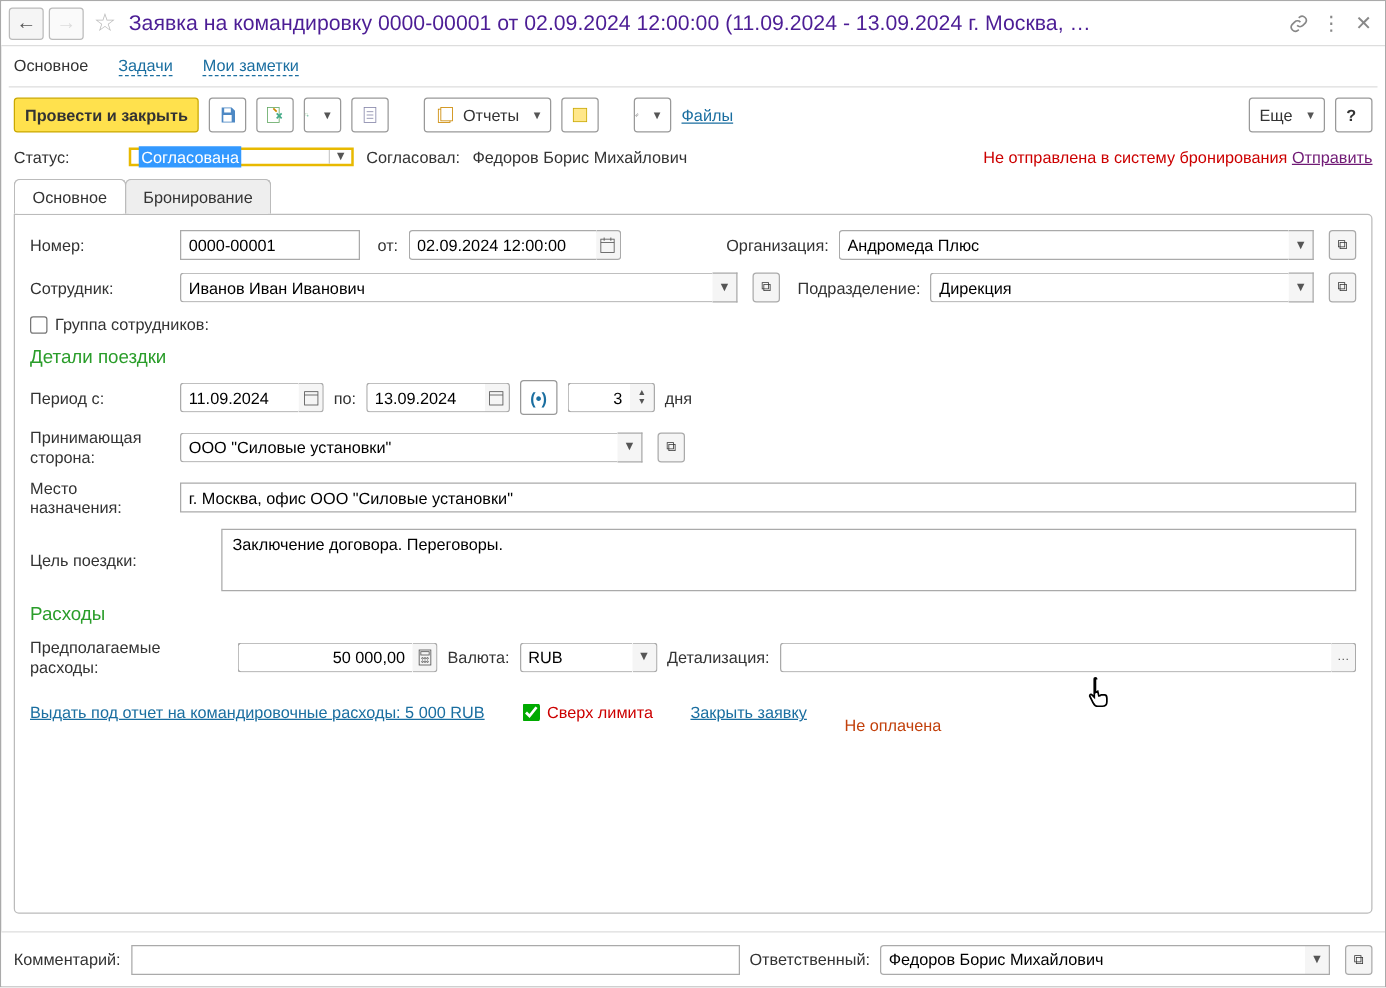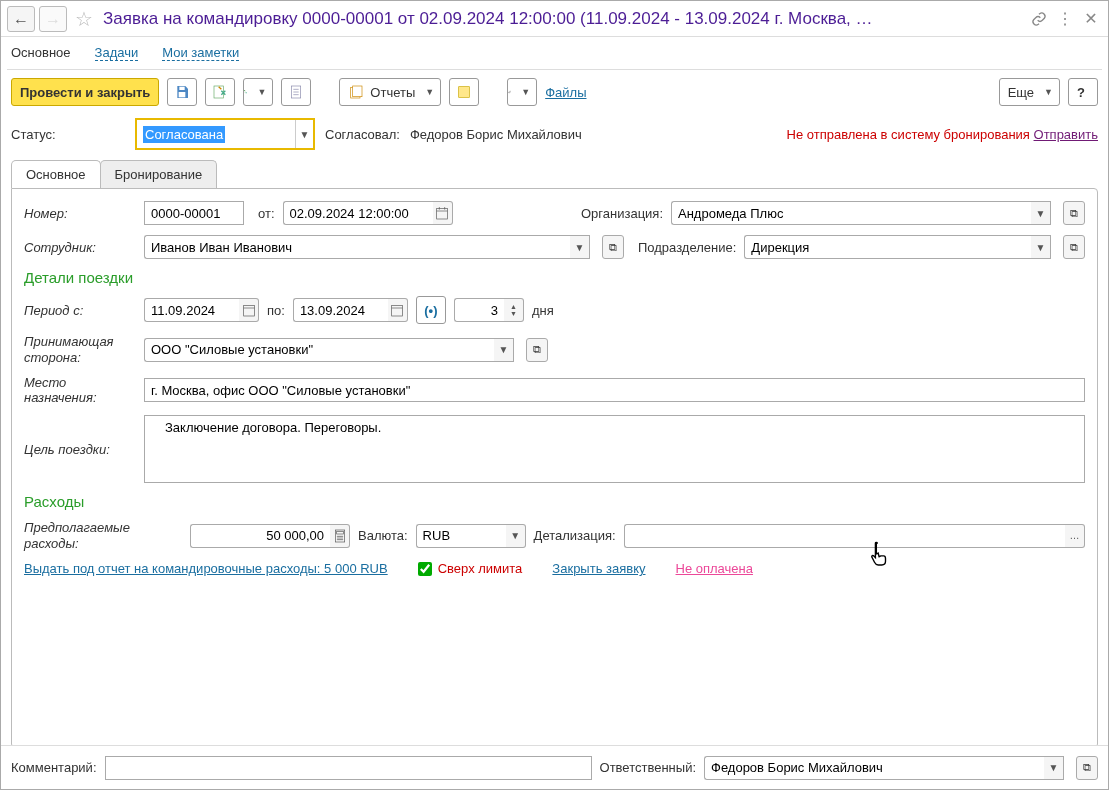--- a/index.html
+++ b/index.html
@@ -28,51 +28,51 @@
   .btn.icon-only { padding: 0; width: 30px; justify-content:center; }
   .btn.dd { padding-right: 2px; }
   .dd-car { font-size:9px; color:#555; padding:0 4px; }
   .link { color:#1a6ea0; text-decoration: underline; cursor:pointer; }
   .toolbar .spacer { flex:1; }
   .btn.help { width:30px; font-weight:bold; }
 
   
   .status-row { display:flex; align-items:center; padding: 4px 10px 10px; gap: 10px; }
   .status-row .lbl { width: 82px; }
-  .status-field { width: 180px; height: 32px; border: 2px solid #e8b900; display:flex; align-items:center;margin-left:32px; }
+  .status-field { width: 180px; height: 15px; border: 2px solid #e8b900; display:flex; align-items:center; }
   .status-field .val { flex:1; padding: 2px 6px; }
   .status-field .val span { background:#3399ff; color:#fff; padding: 1px 2px; }
   .status-field .car { width:18px; text-align:center; font-size:10px; color:#555; border-left:1px solid #ccc; height:100%; display:flex;align-items:center;justify-content:center; cursor:pointer; }
   .red-note { margin-left:auto; color:#c00; }
 
   
   .tabs { display:flex; margin: 0 10px; }
   .tab { padding: 6px 14px; border:1px solid #bbb; border-bottom:none; background:#eee; cursor:pointer; border-radius: 5px 5px 0 0; margin-right:-1px; font-size:13px; }
   .tab.active { background:#fff; position:relative; z-index:2; }
   .tabpanel { border:1px solid #bbb; margin: 0 10px; padding: 12px; border-radius: 0 4px 4px 4px; height: 560px; }
 
   
   .row { display:flex; align-items:center; margin-bottom: 10px; gap: 8px; }
-  .row .lbl { width: 112px; flex-shrink:0;font-style:italic; }
+  .row .lbl { width: 112px; flex-shrink:0; }
   .row .lbl.wide { width: 158px; line-height: 1.2; }
   .input { height: 24px; border:1px solid #aaa; background:#fff; display:flex; align-items:center; padding: 0 6px; font-size:13px; }
   .input input, .input textarea { border:none; outline:none; width:100%; font-size:13px; background:transparent; }
   .fld-combo { display:flex; }
   .fld-combo .input { border-right:none; border-radius:3px 0 0 3px; }
   .mini-btn { width:20px; height:24px; border:1px solid #aaa; border-left:none; background:#f5f5f5; display:flex;align-items:center;justify-content:center; cursor:pointer; font-size:10px; color:#555; }
   .mini-btn.last { border-radius: 0 3px 3px 0; }
   .open-btn { margin-left:4px; width:22px; height:24px; border:1px solid #aaa; border-radius:3px; background:#f5f5f5; display:flex;align-items:center;justify-content:center; cursor:pointer; font-size:11px; }
   .section-title { color:#2a9d2a; font-size:15px; margin: 8px 0 10px; }
   .chk { display:inline-flex; align-items:center; gap:6px; }
   .chk input { width:14px; height:14px; }
-  .textarea { height: 68px; padding:4px 20px; }
+  .textarea { height: 50px; padding:4px 8px;margin-left:33px; }
   .textarea textarea { height:100%; resize:none; }
   .green-chk { accent-color: #0a0; }
   .txt-red { color:#c00; }
-  .txt-brown { color:#ec4899; text-decoration: underline; cursor:pointer; }
+  .txt-brown { color:#c2410c; cursor:pointer;margin-top:22px; }
   .links-row { display:flex; align-items:center; gap:30px; margin-top: 6px; }
   .cursor-img { position:absolute; left:868px; top:540px; font-size:20px; pointer-events:none; }
 
   
   .footer { position:absolute; bottom:0; left:0; right:0; height:44px; display:flex; align-items:center; padding:0 10px; gap:8px; border-top:1px solid #ddd; background:#fff; }
   .footer .lbl { }
 
   svg.ico { width:16px; height:16px; }
 </style>
 </head>
@@ -180,21 +180,21 @@
 
   <div class="tabs">
     <div class="tab active">Основное</div>
     <div class="tab">Бронирование</div>
   </div>
 
   <div class="tabpanel">
 
     <div class="row">
       <span class="lbl">Номер:</span>
-      <div class="input" style="width:100px">
+      <div class="input" style="width:144px">
           <input value="0000-00001" style="">
         </div>
       <span style="margin-left:6px">от:</span>
       <div class="fld-combo">
         <div class="input" style="width:150px">
             <input value="02.09.2024 12:00:00" style="">
           </div>
         <div class="mini-btn last">
           <svg class="ico" viewBox="0 0 24 24" fill="none" stroke="#555">
               <rect x="4" y="5" width="16" height="16"></rect>
@@ -226,20 +226,26 @@
       <span style="margin-left:6px">Подразделение:</span>
       <div class="fld-combo" style="flex:1">
         <div class="input" style="flex:1">
             <input value="Дирекция" style="">
           </div>
         <div class="mini-btn">▼</div>
       </div>
       <div class="open-btn">⧉</div>
     </div>
 
+    <div class="row">
+      <label class="chk">
+        <input type="checkbox" style="">
+        <span>Группа сотрудников:</span>
+      </label>
+    </div>
 
     <div class="section-title">Детали поездки</div>
 
     <div class="row">
       <span class="lbl">Период с:</span>
       <div class="fld-combo">
         <div class="input" style="width:95px">
             <input value="11.09.2024" style="">
           </div>
         <div class="mini-btn last">

